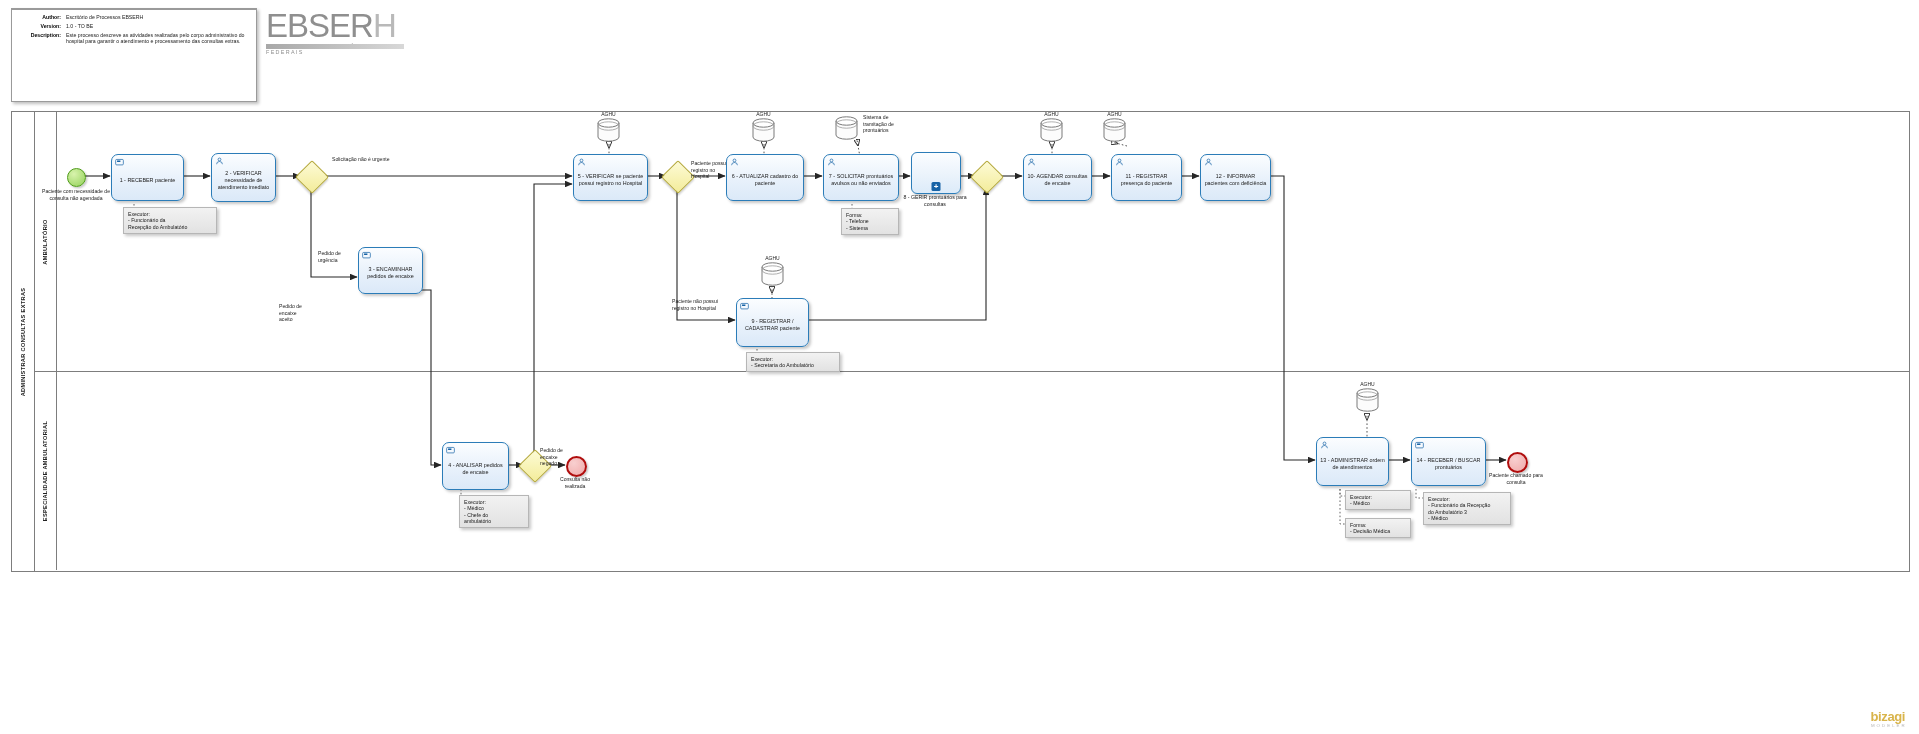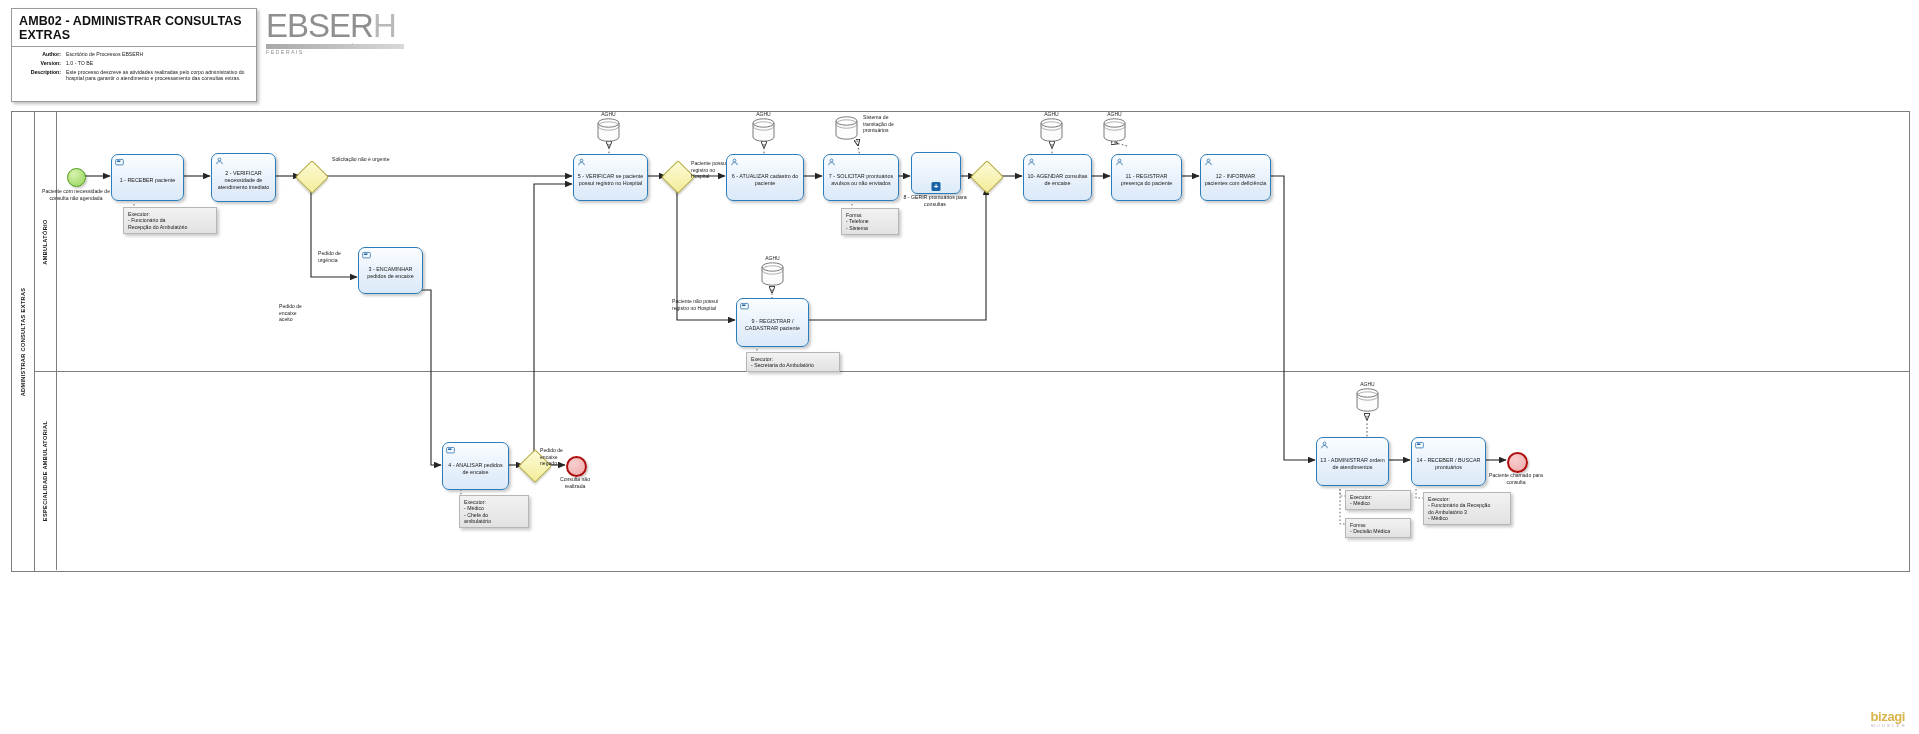--- a/index.html
+++ b/index.html
@@ -77,21 +77,20 @@
 
   
   .bizagi{position:absolute;right:14px;bottom:6px;text-align:right;}
   .bizagi .b1{font-size:13px;font-weight:bold;color:#d9b44a;letter-spacing:-.4px;line-height:13px;}
   .bizagi .b2{font-size:4.4px;color:#b5b5b5;letter-spacing:.4px;}
 </style>
 </head>
 <body>
 
 <div class="hdr-card">
-  <div class="hdr-title">AMB02 - ADMINISTRAR CONSULTAS EXTRAS</div>
   <div class="hdr-rule"></div>
   <div class="hdr-rows">
     <div class="hdr-row">
       <div class="hdr-lab">Author:</div>
       <div class="hdr-val">Escritório de Processos EBSERH</div>
     </div>
     <div class="hdr-row">
       <div class="hdr-lab">Version:</div>
       <div class="hdr-val">1.0 - TO BE</div>
     </div>

